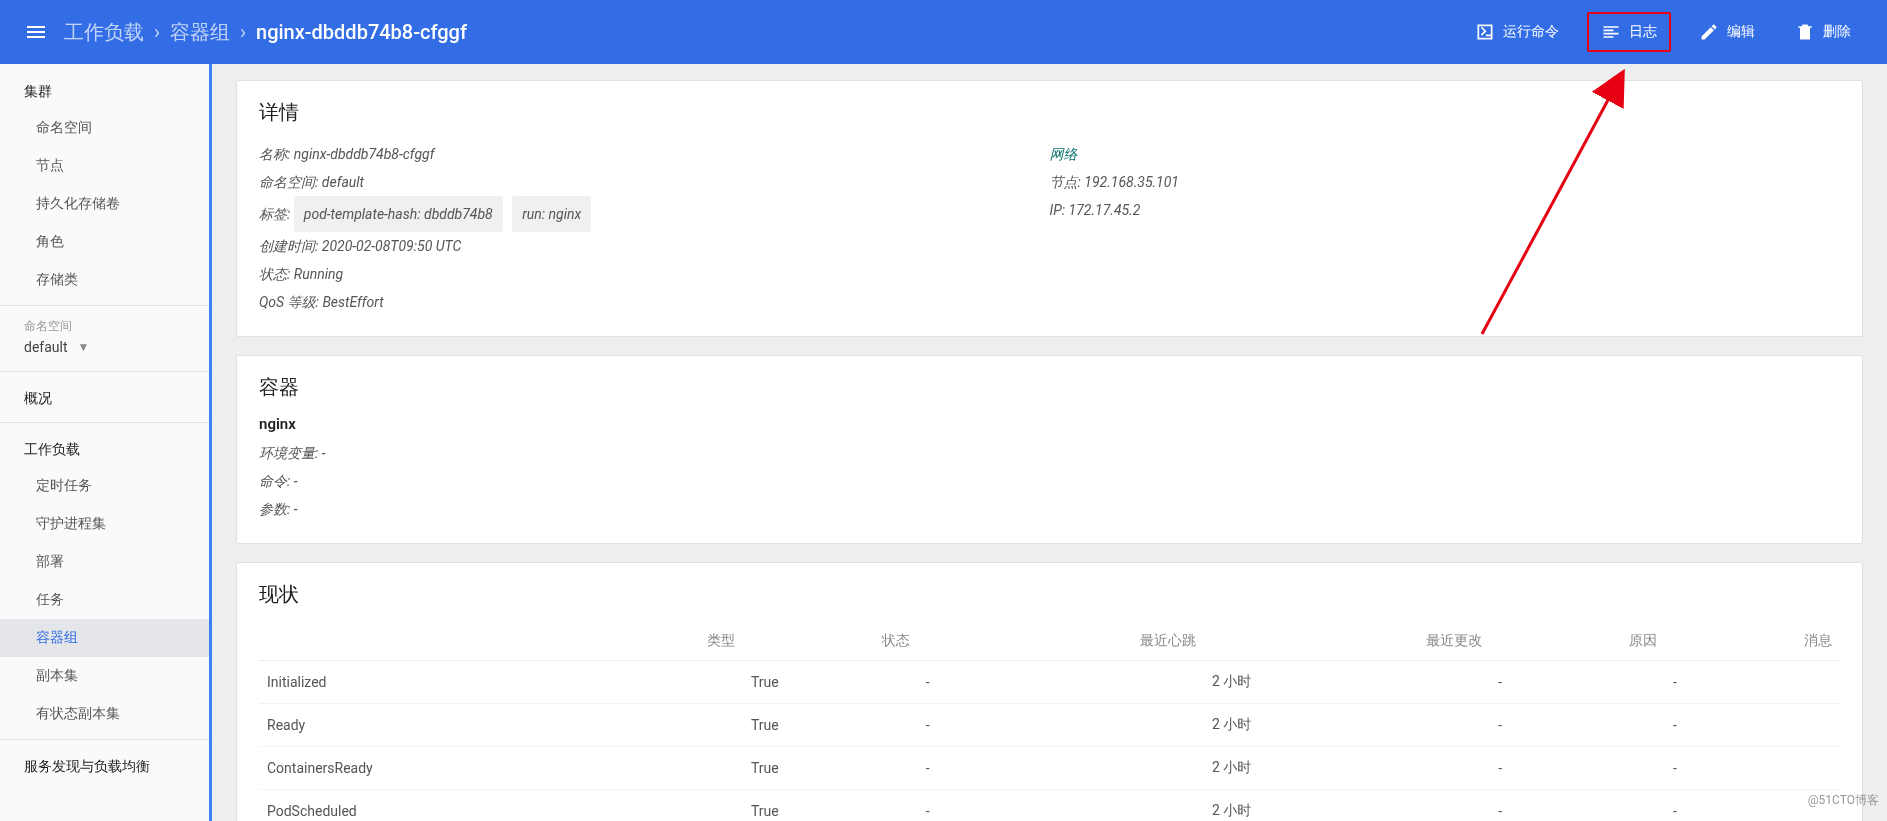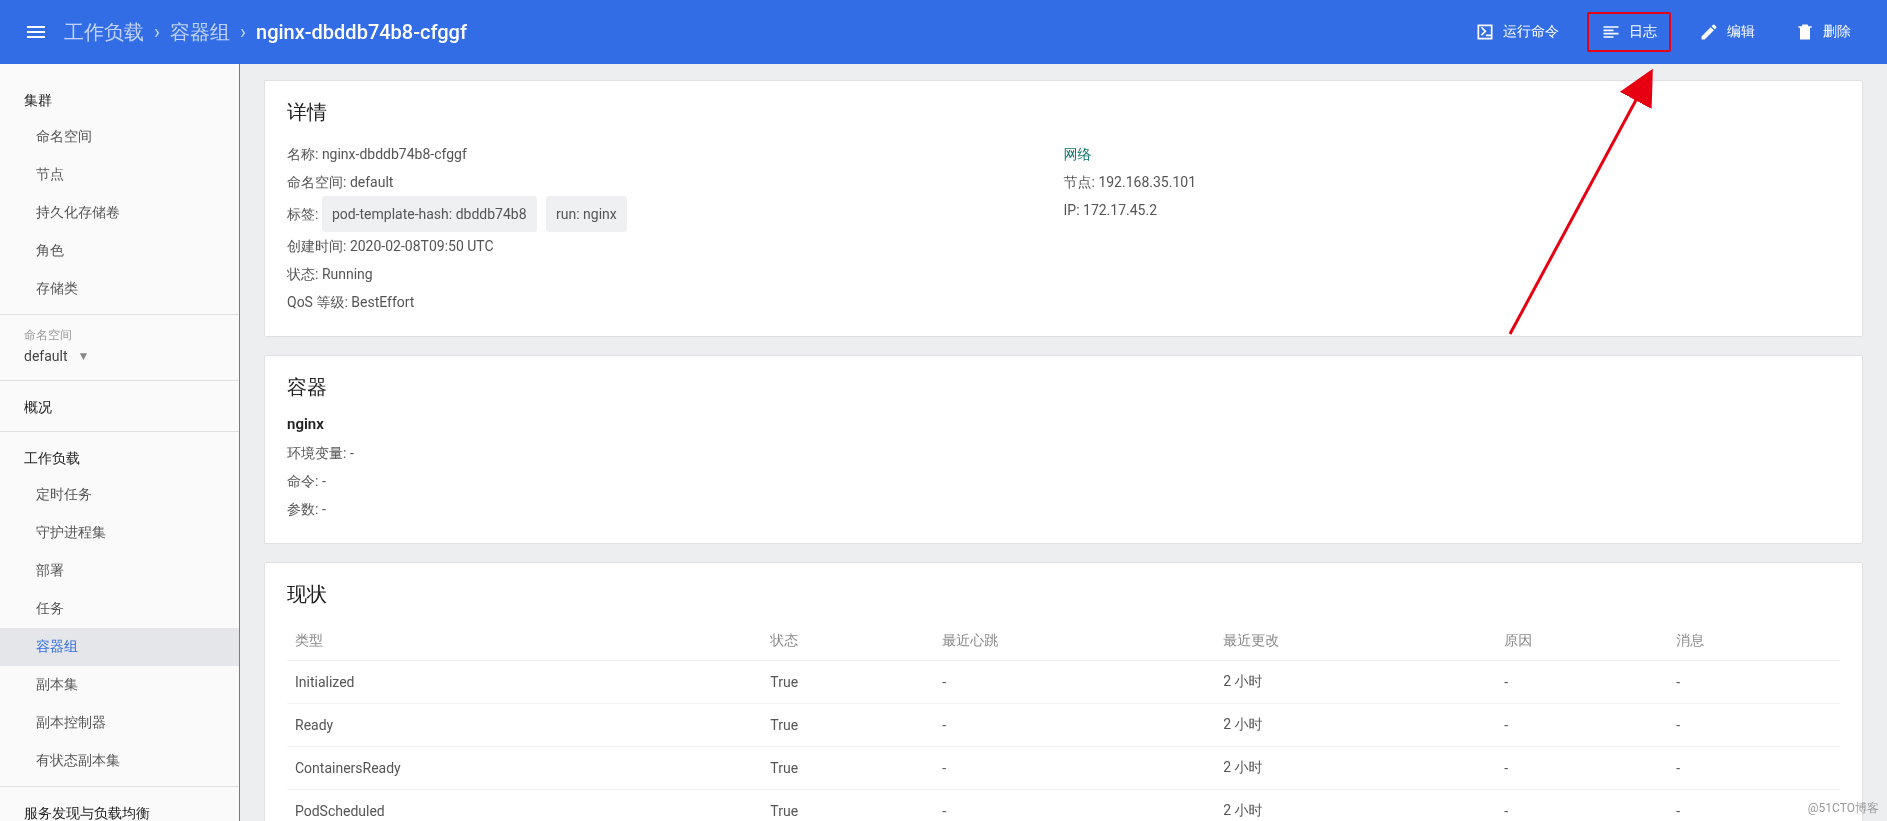--- a/index.html
+++ b/index.html
@@ -11,50 +11,50 @@
   .breadcrumbs .crumb { color: rgba(255,255,255,0.7); }
   .breadcrumbs .sep { color: rgba(255,255,255,0.7); margin: 0 10px; }
   .breadcrumbs .crumb.active { color: #fff; font-weight: 500; }
   .topbar-spacer { flex: 1; }
   .topbar-actions { display: flex; align-items: center; gap: 16px; }
   .action-btn { display: flex; align-items: center; color: #fff; padding: 8px 12px; font-size: 14px; cursor: pointer; border-radius: 2px; }
   .action-btn svg { width: 20px; height: 20px; fill: #fff; margin-right: 8px; }
   .highlight-box { border: 2px solid #e60012; border-radius: 2px; justify-content: center; }
 
   .page { display: flex; height: calc(821px - 64px); }
-  .sidebar { width: 240px; background: #fafafa; border-right: 1px solid #3b82f6; padding: 16px 0; overflow-y: auto; }
+  .sidebar { width: 212px; background: #fafafa; border-right: 3px solid #3b82f6; padding: 7px 0; overflow-y: auto; }
   .side-group-title { font-size: 14px; font-weight: 500; color: #222; padding: 12px 24px 8px; }
   .side-item { font-size: 14px; color: #555; padding: 10px 36px; cursor: pointer; }
   .side-item.active { background: #e4e6e9; color: #326de6; }
   .side-divider { height: 1px; background: #e0e0e0; margin: 6px 0; }
   .ns-label { font-size: 12px; color: #999; padding: 6px 24px 0; }
   .ns-select { display: flex; align-items: center; padding: 4px 24px 10px; color: #444; font-size: 14px; cursor: pointer; }
   .ns-select .chev { margin-left: 10px; color: #888; font-size: 12px; }
 
   .content { flex: 1; padding: 16px 24px 13px 24px; overflow-y: auto; position: relative; }
   .card { background: #fff; border: 1px solid #e0e0e0; border-radius: 2px; margin-bottom: 18px; padding: 18px 22px 20px; }
   .card-title { font-size: 20px; color: #222; margin-bottom: 14px; font-weight: 400; }
 
   .details-grid { display: flex; }
   .details-col { flex: 1; }
-  .kv { font-size: 14px; color: #555; line-height: 28px; }
+  .kv { font-size: 14px; color: #555; line-height: 28px; font-style: italic; }
   .kv .k { color: #555; }
   .kv .v { color: #555; }
   .link { color: #326de6; }
   .chip { display: inline-block; background: #eff0f2; color: #555; border-radius: 3px; padding: 4px 10px; font-size: 14px; margin-right: 6px; }
 
   .container-name { font-weight: 600; font-size: 15px; color: #222; margin-bottom: 6px; }
 
   table.cond { width: 100%; border-collapse: collapse; font-size: 14px; }
-  table.cond th { text-align: left; color: #888; font-weight: 400; padding: 10px 8px; border-bottom: 1px solid #eee; }
+  table.cond th { text-align: right; color: #888; font-weight: 400; padding: 10px 8px; border-bottom: 1px solid #eee; }
   table.cond td { color: #555; padding: 12px 8px; border-bottom: 1px solid #f2f2f2; }
 
   .arrow-annotation { position: absolute; pointer-events: none; }
 
-  .watermark { position: fixed; right: 8px; bottom: 4px; font-size: 12px; color: #999; }
+  .watermark { position: fixed; right: 8px; bottom: 12px; font-size: 12px; color: #999; }
 </style>
 </head>
 <body>
 
 <div class="topbar">
   <svg class="menu-icon" viewBox="0 0 24 24">
       <path d="M3 6h18v2H3V6zm0 5h18v2H3v-2zm0 5h18v2H3v-2z"></path>
     </svg>
   <div class="breadcrumbs">
     <span class="crumb">工作负载</span>
@@ -109,21 +109,20 @@
     <div class="side-divider"></div>
     <div class="side-group-title">概况</div>
     <div class="side-divider"></div>
     <div class="side-group-title">工作负载</div>
     <div class="side-item">定时任务</div>
     <div class="side-item">守护进程集</div>
     <div class="side-item">部署</div>
     <div class="side-item">任务</div>
     <div class="side-item active">容器组</div>
     <div class="side-item">副本集</div>
-    <div class="side-item">副本控制器</div>
     <div class="side-item">有状态副本集</div>
     <div class="side-divider"></div>
     <div class="side-group-title">服务发现与负载均衡</div>
 
   </div>
 
   <div class="content">
 
     <div class="card">
       <div class="card-title">详情</div>

